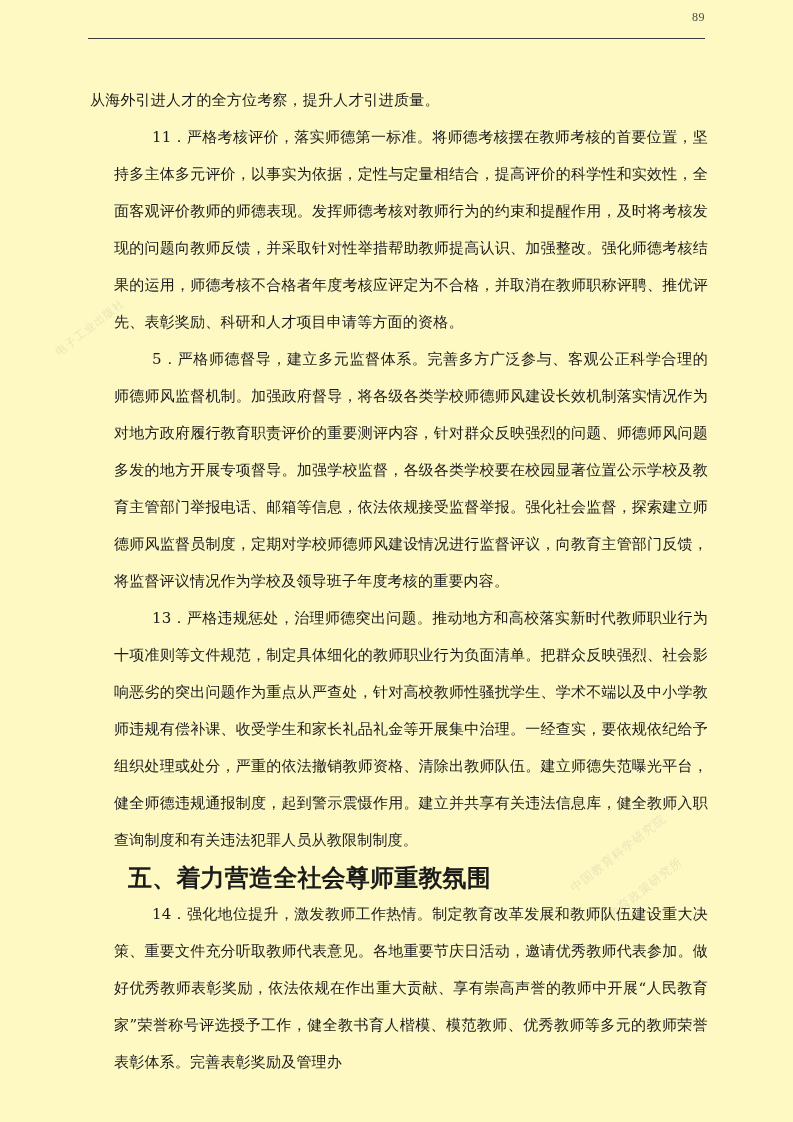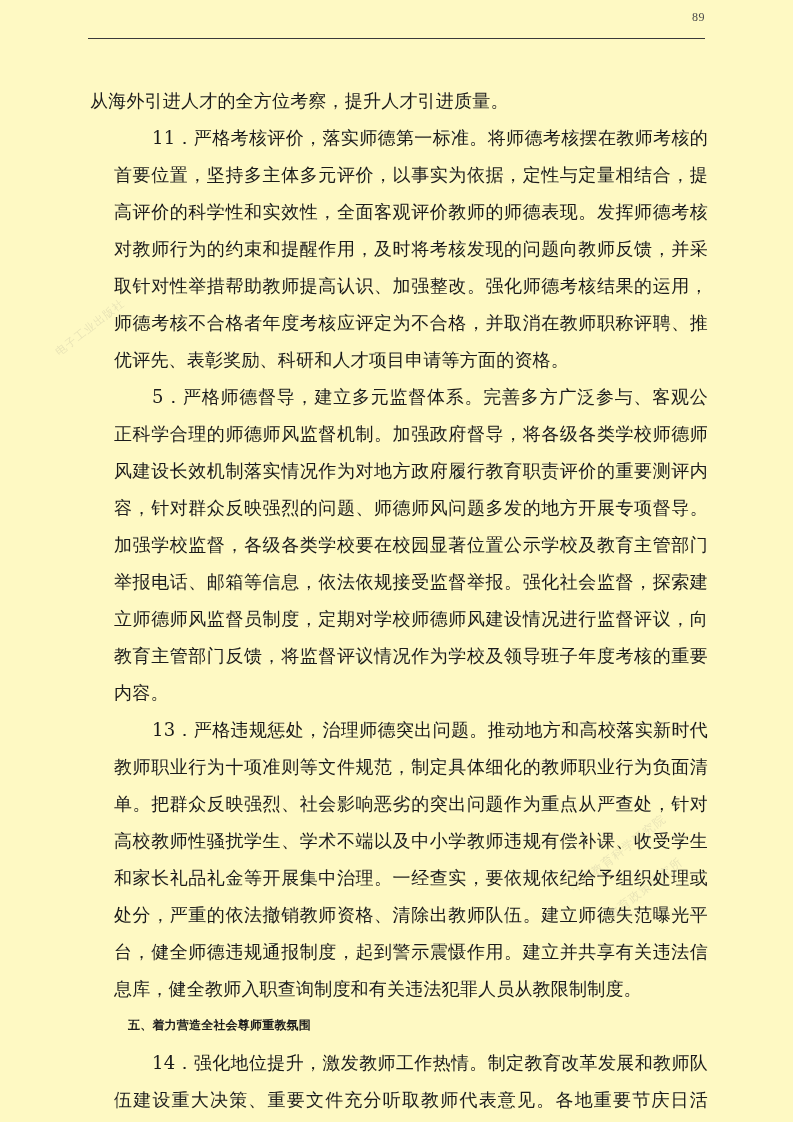--- a/index.html
+++ b/index.html
@@ -37,34 +37,34 @@
     background: #3a3a3a;
   }
   .content {
     position: absolute;
     top: 82px;
     left: 90px;
     width: 618px;
     color: #1b1b1b;
   }
   .para {
-    font-size: 18px;
+    font-size: 15px;
     line-height: 37px;
     text-align: justify;
     text-justify: inter-ideograph;
     margin: 0;
     letter-spacing: 0.2px;
     font-family: "DejaVu Serif", "Liberation Serif", serif;
   }
   .indent {
     text-indent: 38px;
     margin-left: 24px;
   }
   .heading {
-    font-size: 12px;
+    font-size: 24px;
     line-height: 37px;
     font-weight: bold;
     text-indent: 38px;
     margin: 0;
     letter-spacing: 0.2px;
   }
   
   .watermark {
     position: absolute;
     color: rgba(120, 120, 120, 0.16);

